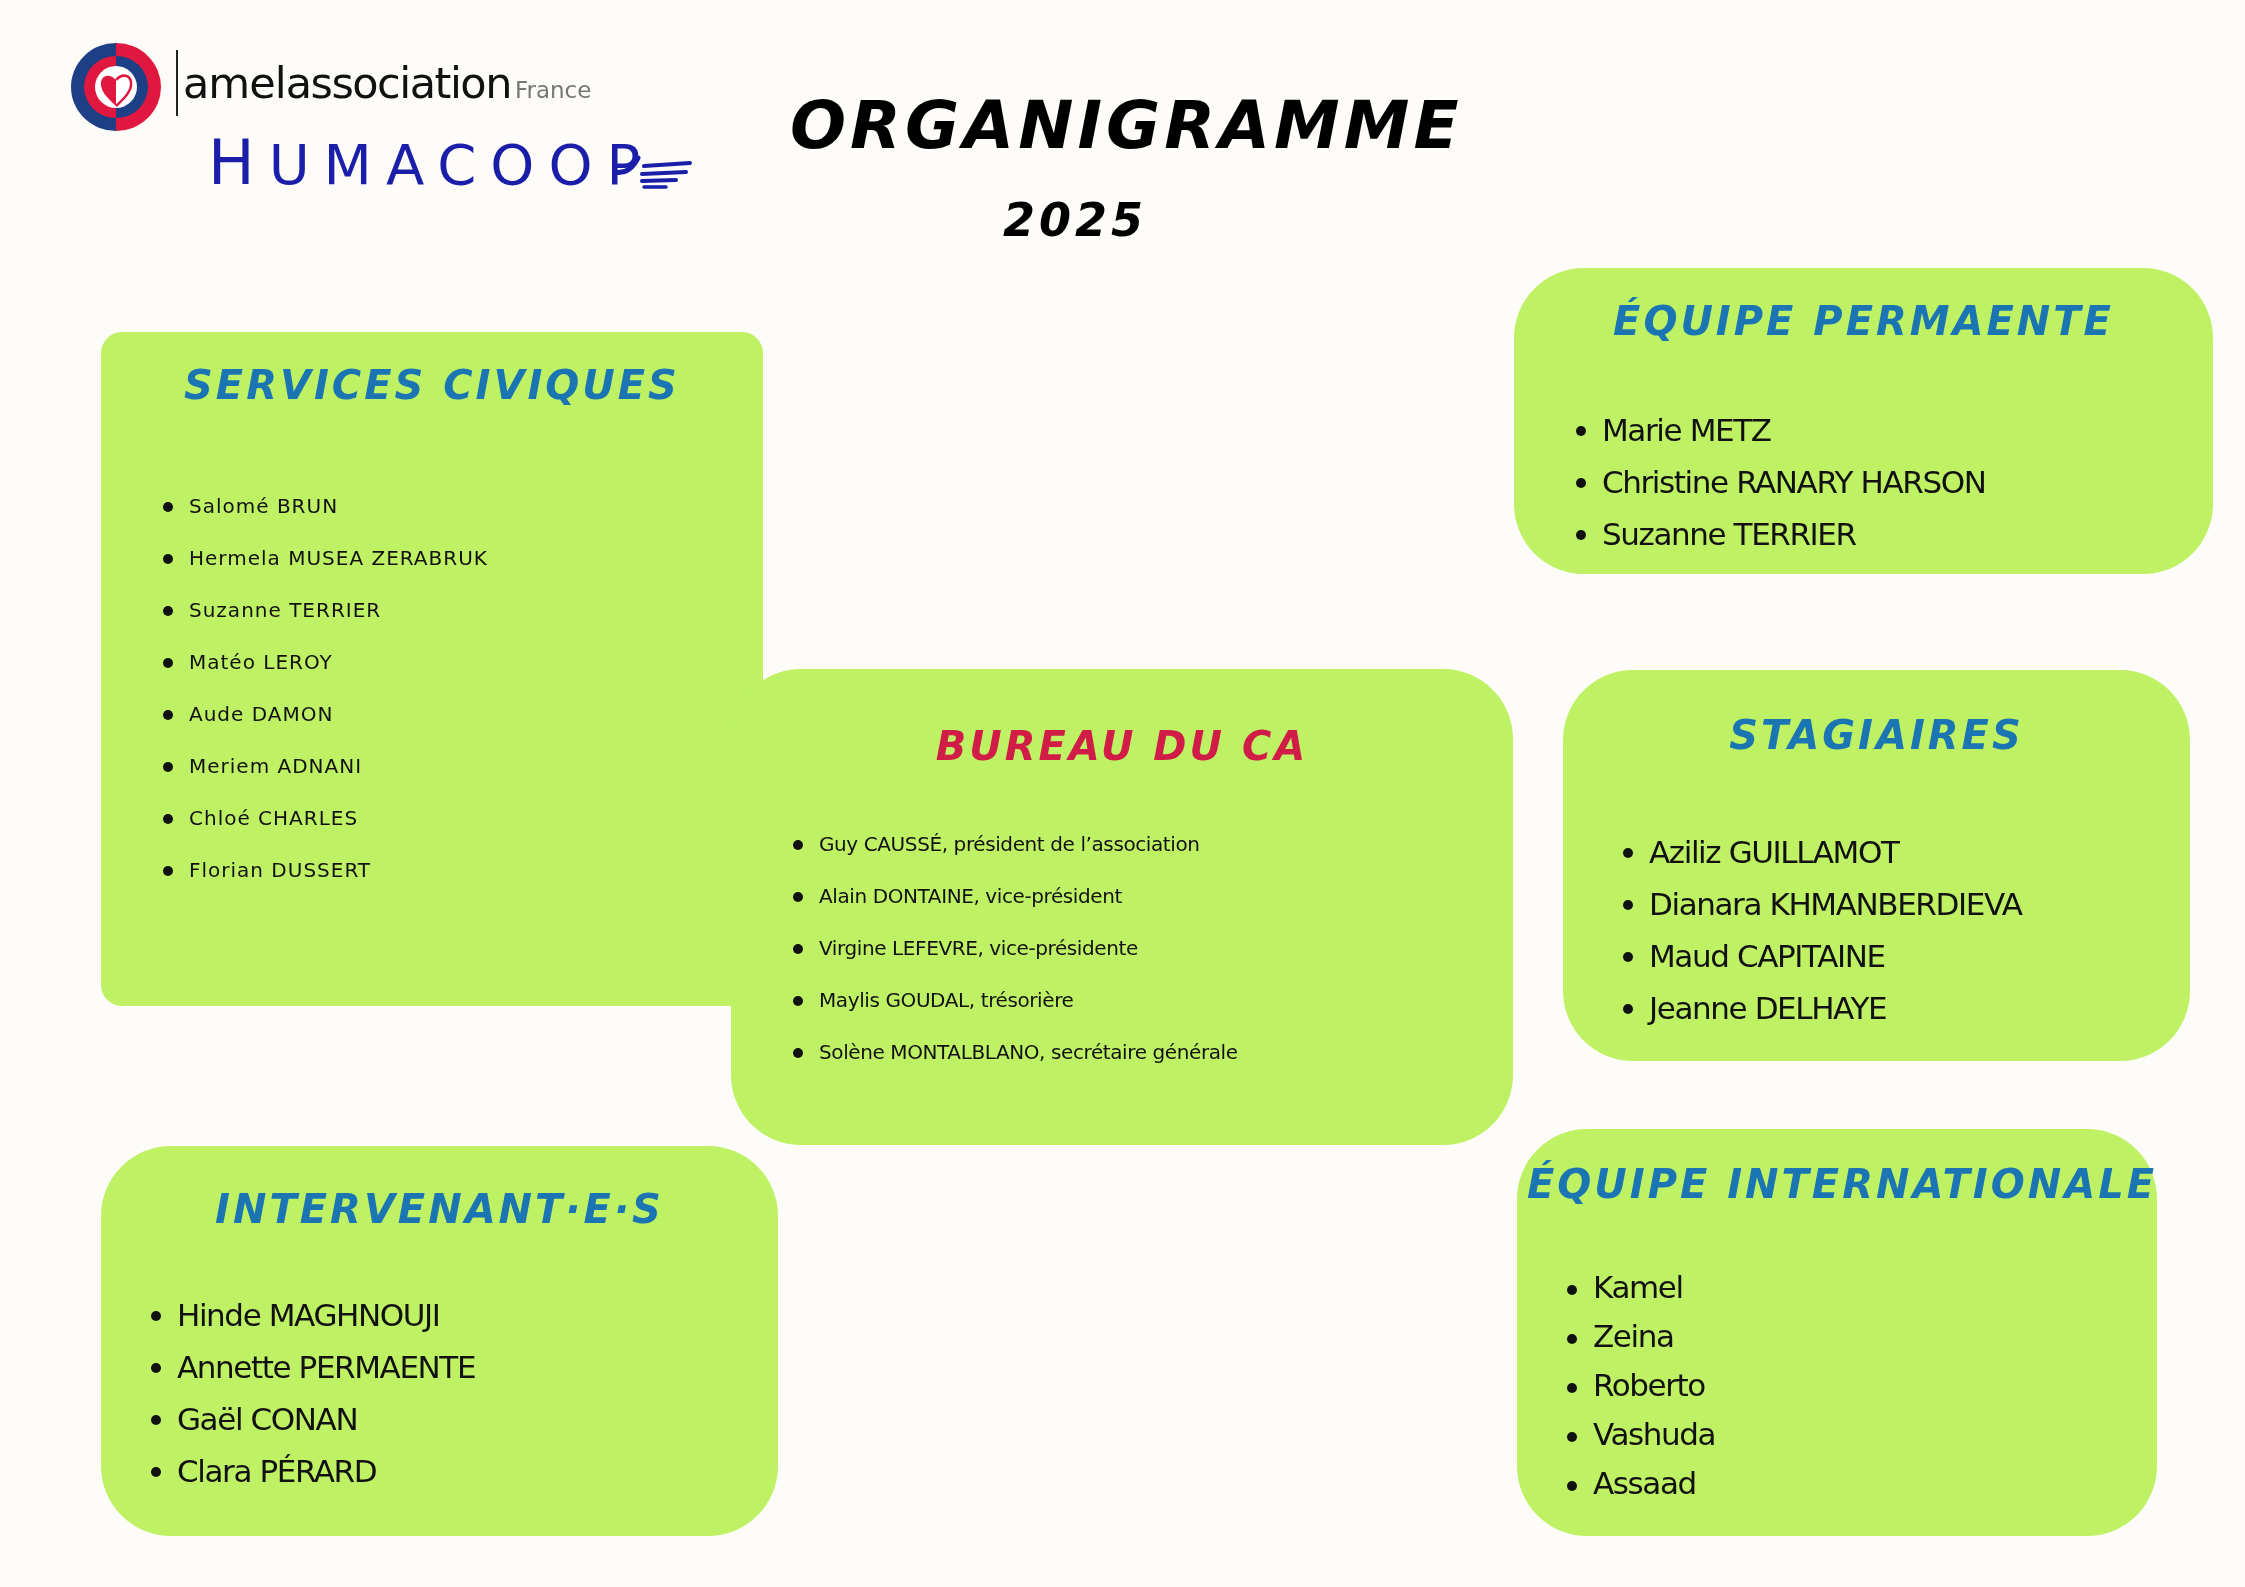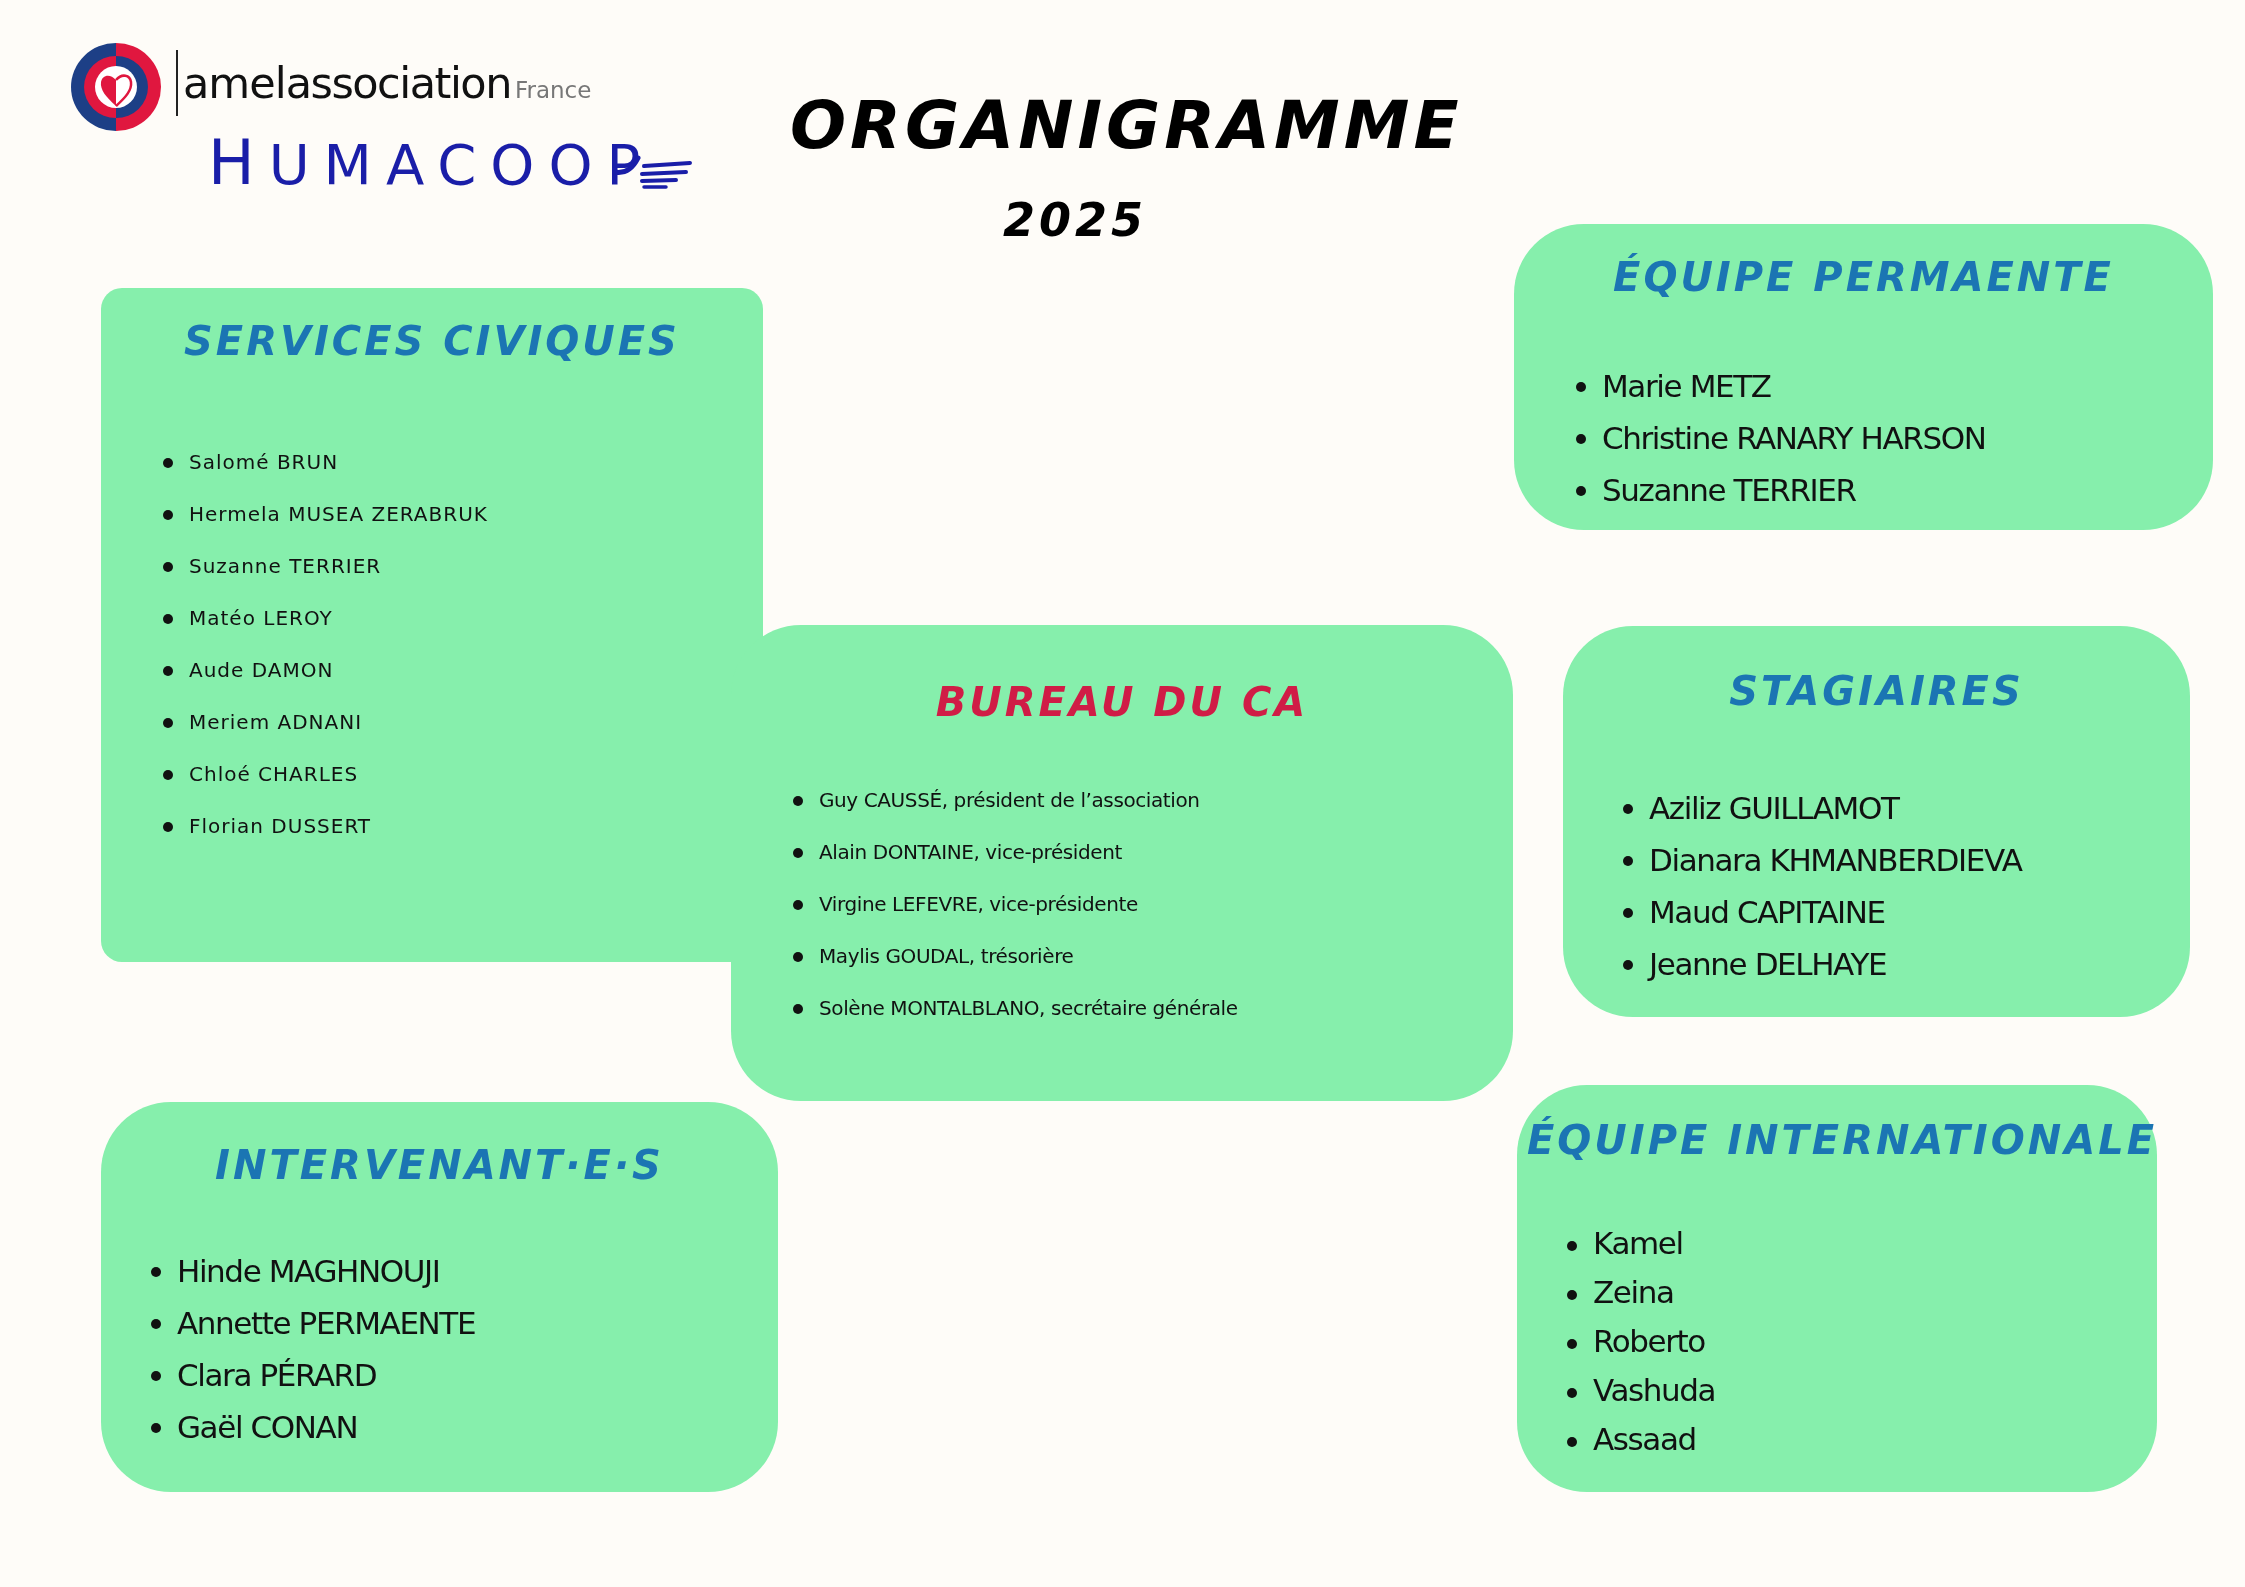--- a/index.html
+++ b/index.html
@@ -44,23 +44,24 @@
   }
   .year {
     left: 915px; top: 190px; width: 320px; text-align: center;
     font-family: "DejaVu Sans", sans-serif; font-weight: bold; font-style: oblique;
     font-size: 46px; letter-spacing: 4px; color: #000; line-height: 60px;
   }
 
   
   .card {
     position: absolute;
-    background: #86efac;
+    background: #bef264;
     border-radius: 70px;
     box-sizing: border-box;
+    margin-top: 44px;
   }
   .card-title {
     position: absolute; left: 0; right: 0; text-align: center;
     font-family: "DejaVu Sans", sans-serif; font-weight: bold; font-style: oblique;
     text-transform: uppercase; letter-spacing: 3px;
     font-size: 40px; line-height: 50px; color: #1b75b3;
   }
   .card-title.red { color: #d01c46; }
   .card ul {
     position: absolute; margin: 0; padding: 0; list-style: none;
@@ -174,22 +175,22 @@
     <li><span class="dot"></span><span>Maud CAPITAINE</span></li>
     <li><span class="dot"></span><span>Jeanne DELHAYE</span></li>
   </ul>
 </section>
 
 <section class="card condensed c-intervenant">
   <div class="card-title" style="top:38px;">INTERVENANT·E·S</div>
   <ul style="left:50px;top:143px;">
     <li><span class="dot"></span><span>Hinde MAGHNOUJI</span></li>
     <li><span class="dot"></span><span>Annette PERMAENTE</span></li>
+    <li><span class="dot"></span><span>Gaël CONAN</span></li>
     <li><span class="dot"></span><span>Clara PÉRARD</span></li>
-    <li><span class="dot"></span><span>Gaël CONAN</span></li>
   </ul>
 </section>
 
 <section class="card condensed c-inter">
   <div class="card-title" style="top:30px;text-align:right;">ÉQUIPE INTERNATIONALE</div>
   <ul style="left:50px;top:134px;">
     <li style="line-height:49px;"><span class="dot"></span><span>Kamel</span></li>
     <li style="line-height:49px;"><span class="dot"></span><span>Zeina</span></li>
     <li style="line-height:49px;"><span class="dot"></span><span>Roberto</span></li>
     <li style="line-height:49px;"><span class="dot"></span><span>Vashuda</span></li>

